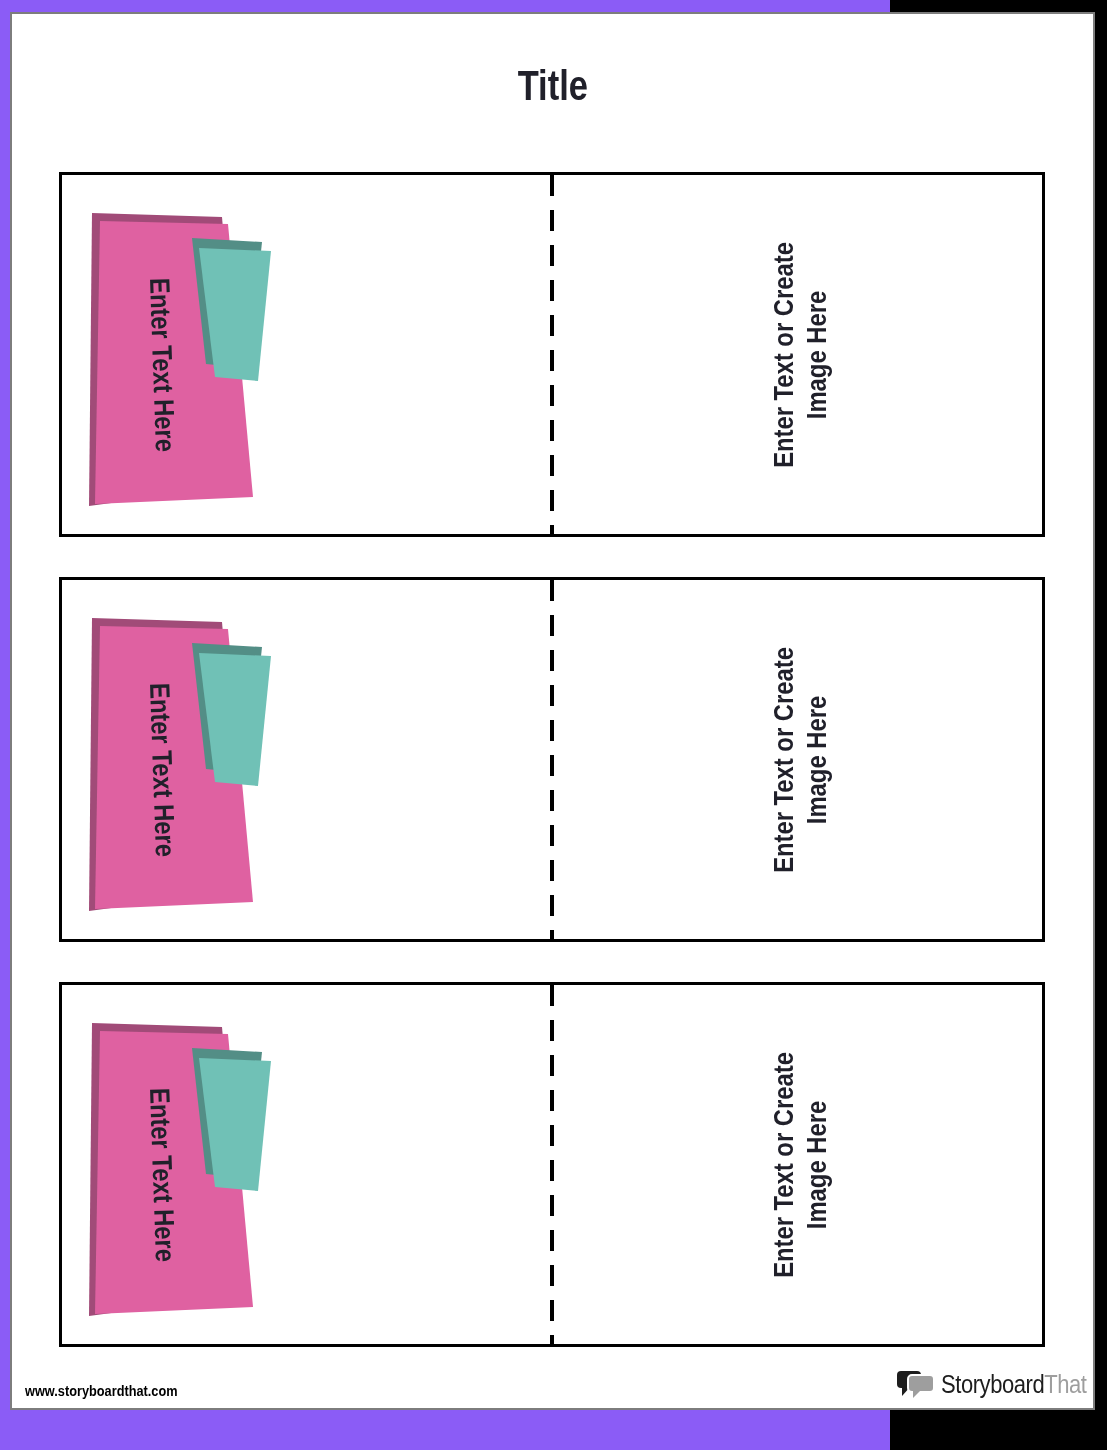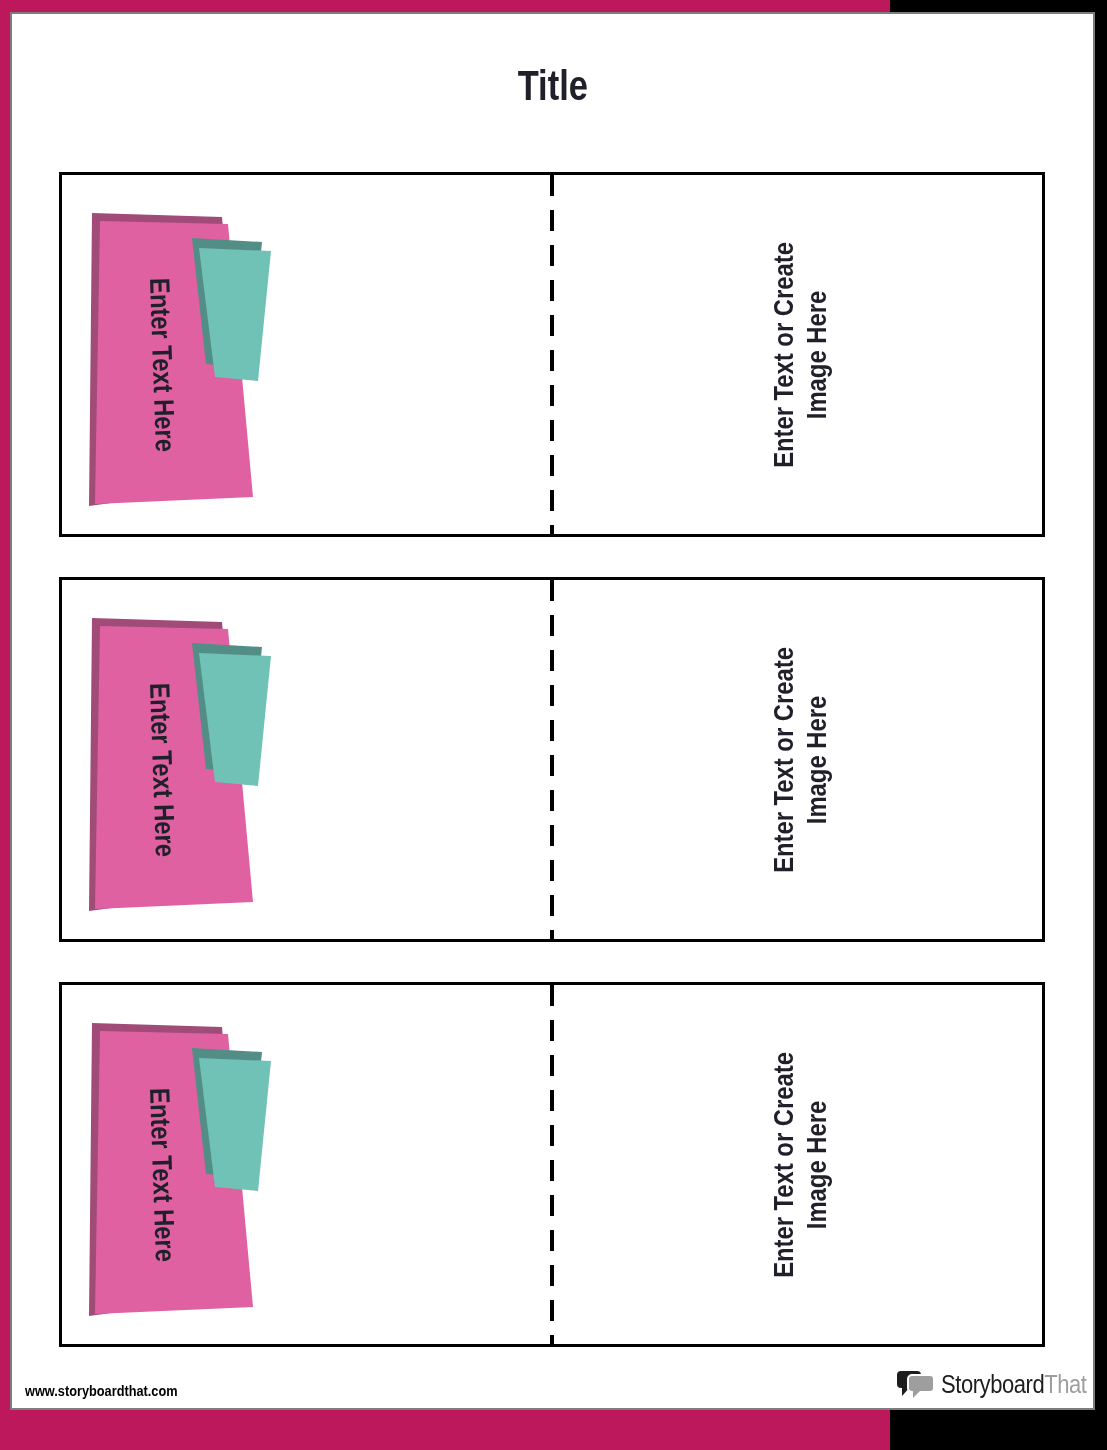--- a/index.html
+++ b/index.html
@@ -7,21 +7,21 @@
     font-family: "Liberation Sans", sans-serif;
     background: #000;
     width: 1107px;
     height: 1450px;
     overflow: hidden;
   }
   #screen {
     position: relative;
     width: 890px;
     height: 1450px;
-    background: #be185d;
+    background: #8b5cf6;
   }
   .page {
     position: absolute;
     left: 10px;
     top: 12px;
     width: 1081px;
     height: 1394px;
     background: #ffffff;
     border: 2px solid var(--page-border, #7d7d7d);
   }

